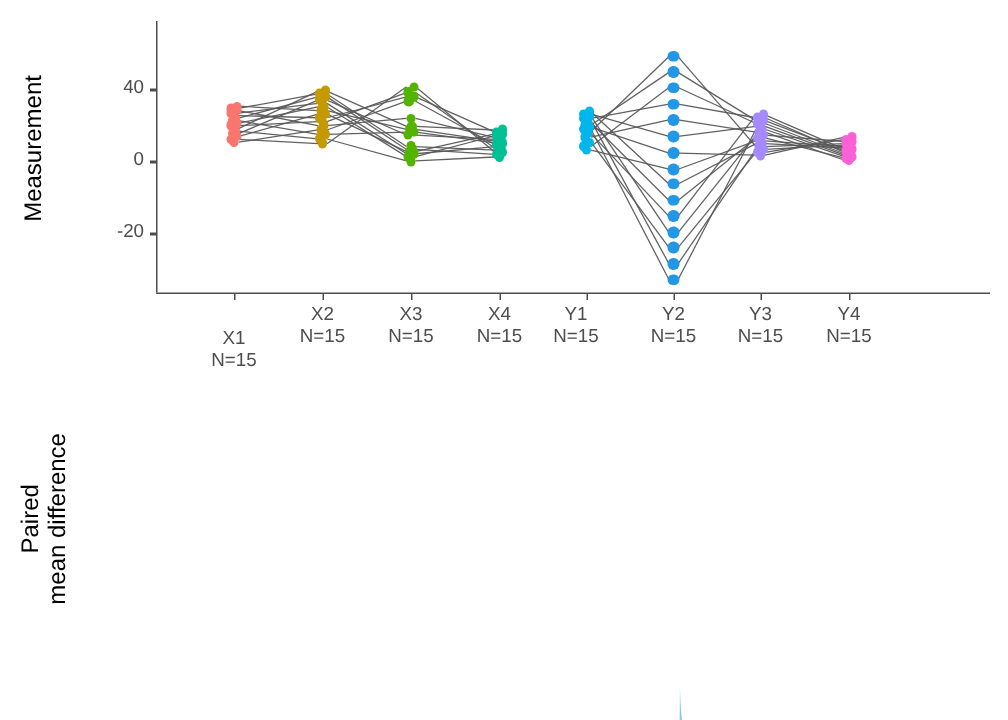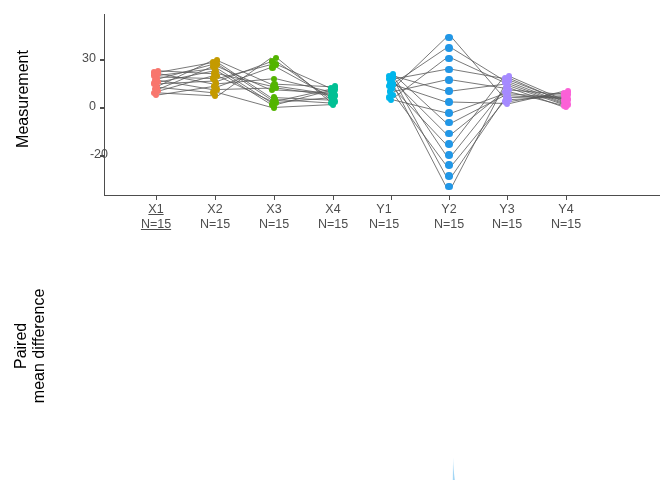--- a/index.html
+++ b/index.html
@@ -53,25 +53,25 @@
 <body>
 
 <div id="root">
 
   <div class="panel" id="top-panel" style="left:0;top:0;width:672px;height:240px;">
     <div class="ylabel" id="top-ylabel" style="left:-52px;top:90px;width:150px;transform:rotate(-90deg);">Measurement</div>
     <div id="top-axes">
         <div class="axis-v" style="left: 104px; top: 14px; height: 181px;"></div>
         <div class="axis-h" style="left: 104px; top: 195px; width: 556px;"></div>
         <div class="tick-y" style="left: 100px; top: 59.3px;"></div>
-        <div class="ticklab-y" style="left: 52px; top: 51.3px; width: 44px;">30</div>
+        <div class="ticklab-y" style="left: 52px; top: 51.3px; width: 44px;">40</div>
         <div class="tick-y" style="left: 100px; top: 107.3px;"></div>
         <div class="ticklab-y" style="left: 52px; top: 99.3px; width: 44px;">0</div>
         <div class="tick-y" style="left: 100px; top: 155.3px;"></div>
-        <div class="ticklab-y" style="left: 64px; top: 147.3px; width: 44px;">-20</div>
+        <div class="ticklab-y" style="left: 52px; top: 147.3px; width: 44px;">-20</div>
         <div class="tick-x" style="left: 156px; top: 196px;"></div>
         <div class="tick-x" style="left: 215px; top: 196px;"></div>
         <div class="tick-x" style="left: 274px; top: 196px;"></div>
         <div class="tick-x" style="left: 333px; top: 196px;"></div>
         <div class="tick-x" style="left: 391px; top: 196px;"></div>
         <div class="tick-x" style="left: 449px; top: 196px;"></div>
         <div class="tick-x" style="left: 507px; top: 196px;"></div>
         <div class="tick-x" style="left: 566px; top: 196px;"></div>
       </div>
     <svg class="overlay" id="top-lines" width="672" height="240">
@@ -282,21 +282,21 @@
         <div class="dot" style="background: rgb(251, 97, 215); left: 567.9px; top: 99.62px;"></div>
         <div class="dot" style="background: rgb(251, 97, 215); left: 565.3px; top: 98.66px;"></div>
         <div class="dot" style="background: rgb(251, 97, 215); left: 566.7px; top: 97.7px;"></div>
         <div class="dot" style="background: rgb(251, 97, 215); left: 566px; top: 96.74px;"></div>
         <div class="dot" style="background: rgb(251, 97, 215); left: 564.6px; top: 95.78px;"></div>
         <div class="dot" style="background: rgb(251, 97, 215); left: 567.4px; top: 94.34px;"></div>
         <div class="dot" style="background: rgb(251, 97, 215); left: 564.2px; top: 92.9px;"></div>
         <div class="dot" style="background: rgb(251, 97, 215); left: 567.8px; top: 91.46px;"></div>
       </div>
     <div id="top-xlabels">
-        <div class="ticklab-x" style="left: 126px; top: 202px; width: 60px; text-decoration: underline;"><div>X1</div><div>N=15</div></div>
+        <div class="ticklab-x" style="left: 126px; top: 218px; width: 60px;"><div>X1</div><div>N=15</div></div>
         <div class="ticklab-x" style="left: 185px; top: 202px; width: 60px;"><div>X2</div><div>N=15</div></div>
         <div class="ticklab-x" style="left: 244px; top: 202px; width: 60px;"><div>X3</div><div>N=15</div></div>
         <div class="ticklab-x" style="left: 303px; top: 202px; width: 60px;"><div>X4</div><div>N=15</div></div>
         <div class="ticklab-x" style="left: 354px; top: 202px; width: 60px;"><div>Y1</div><div>N=15</div></div>
         <div class="ticklab-x" style="left: 419px; top: 202px; width: 60px;"><div>Y2</div><div>N=15</div></div>
         <div class="ticklab-x" style="left: 477px; top: 202px; width: 60px;"><div>Y3</div><div>N=15</div></div>
         <div class="ticklab-x" style="left: 536px; top: 202px; width: 60px;"><div>Y4</div><div>N=15</div></div>
       </div>
   </div>
 

